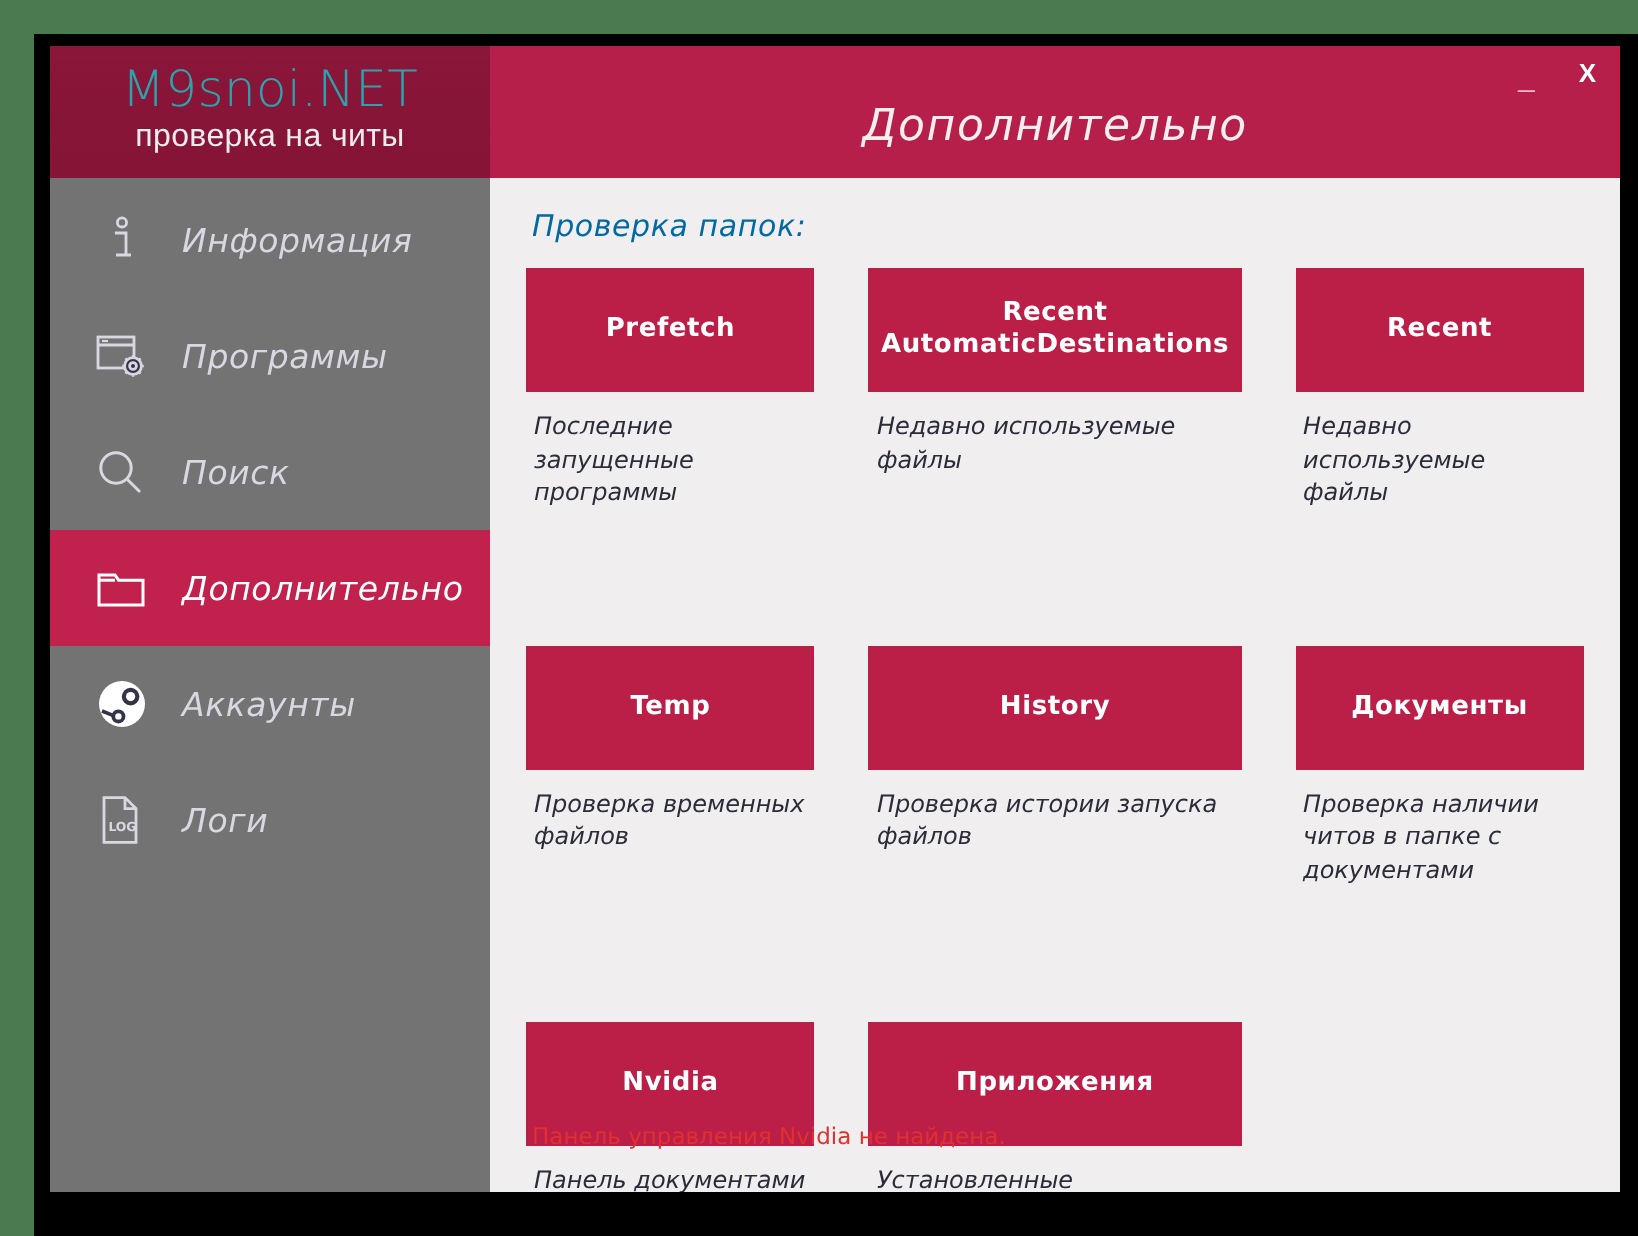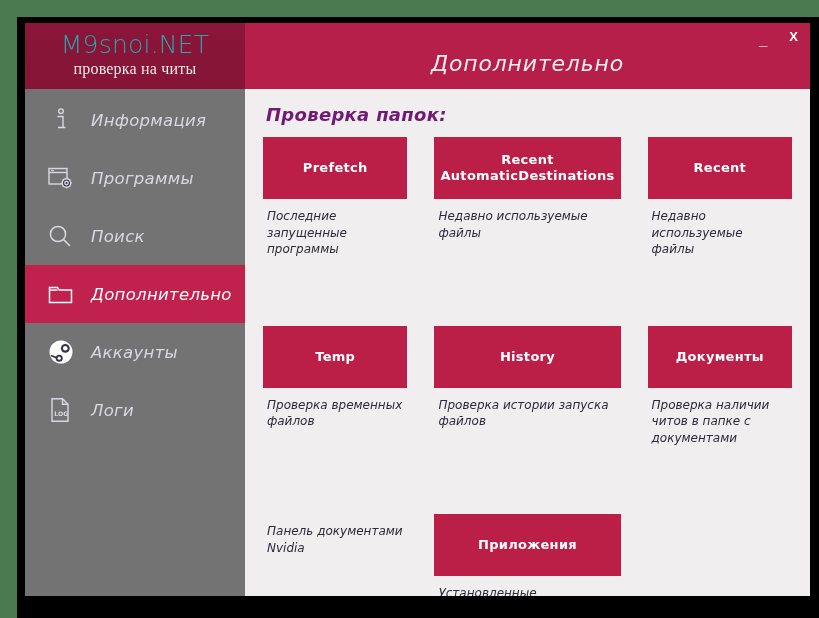--- a/index.html
+++ b/index.html
@@ -72,21 +72,21 @@
     letter-spacing: 0.2px;
     line-height: 1.05;
     font-family: "DejaVu Sans", sans-serif;
   }
   .logo-sub {
     font-size: 16px;
     color: #ecebee;
     font-weight: 400;
     letter-spacing: 0.2px;
     margin-top: 1px;
-    font-family: Liberation Serif, serif;
+    font-family: Liberation Sans, sans-serif;
   }
   .header-bar {
     flex: 1;
     background: #b51f49;
     position: relative;
     display: flex;
     align-items: center;
     justify-content: center;
   }
   .header-title {
@@ -160,24 +160,24 @@
 
   
   .content {
     flex: 1;
     background: #f0eeee;
     position: relative;
     padding: 12px 18px 0 18px;
     min-width: 0;
   }
   .section-title {
-    font-size: 18px;
-    color: #701a75;
+    font-size: 15px;
+    color: #0369a1;
     font-style: italic;
-    font-weight: 700;
+    font-weight: 400;
     letter-spacing: 0.3px;
     margin: 3px 0 12px 3px;
     font-family: "DejaVu Sans", sans-serif;
   }
   .grid {
     display: grid;
     grid-template-columns: repeat(3, 1fr);
     column-gap: 12px;
     row-gap: 0;
     gap: 27px;
@@ -362,37 +362,39 @@
           <div class="cell">
             <button class="tile-btn">Документы</button>
             <div class="tile-caption">Проверка наличии читов в папке с документами</div>
           </div>
 
           <div class="row-gap"></div>
           <div class="row-gap"></div>
           <div class="row-gap"></div>
 
           <div class="cell">
+            <button class="tile-btn">Nvidia</button>
             <div class="tile-caption">Панель документами Nvidia</div>
           </div>
           <div class="cell">
             <button class="tile-btn">Приложения</button>
             <div class="tile-caption">Установленные приложения</div>
           </div>
 
           <div class="row-gap"></div>
           <div class="row-gap"></div>
           <div class="row-gap"></div>
 
           <div class="cell empty"></div>
           <div class="cell empty"></div>
           <div class="cell">
             <button class="tile-btn">Открыть сайты</button>
 
           </div>
 
         </div>
 
+        <div class="status-text">Панель управления Nvidia не найдена.</div>
       </div>
 
     </div>
   </div>
 </div>
 
 </body></html>

